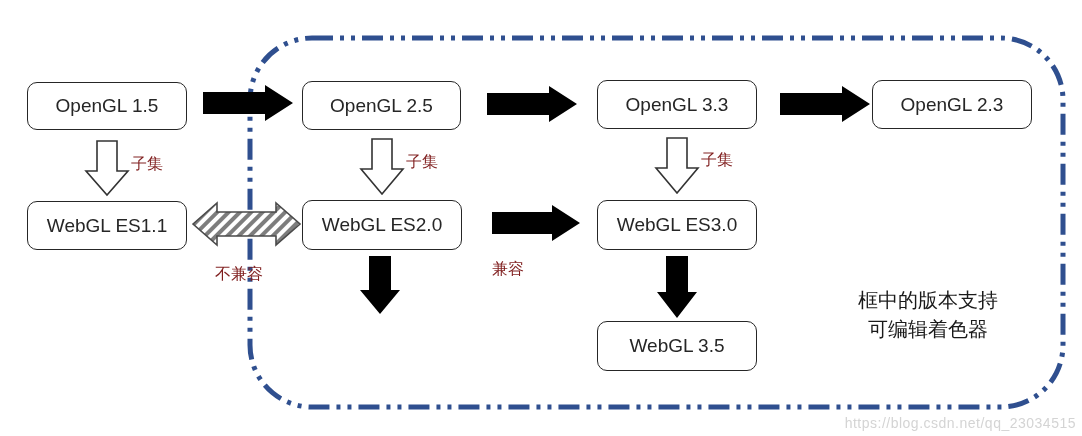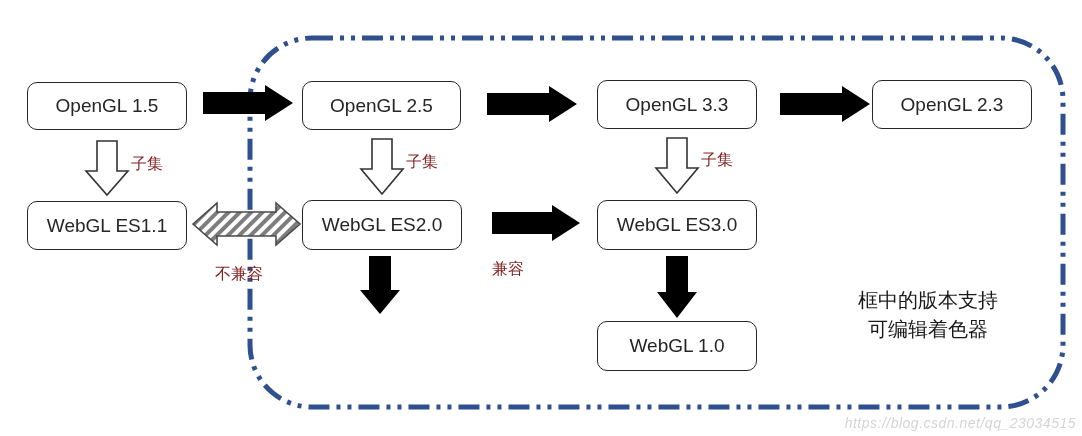--- a/index.html
+++ b/index.html
@@ -31,21 +31,20 @@
     position:absolute;
     left:826px;top:278px;width:204px;
     text-align:center;
     font-size:20px;line-height:29px;color:#1a1a1a;
   }
   .watermark{
     position:absolute;
     right:6px;top:407px;
     font-size:14px;color:#d4d4d4;
     letter-spacing:0.5px;
-    font-style:italic;
   }
 </style>
 </head>
 <body>
 
 <div class="stage">
 
   <svg class="layer" width="1082" height="436" viewBox="0 0 1082 436">
     <defs>
       <pattern id="hatch" width="8" height="8" patternUnits="userSpaceOnUse" patternTransform="rotate(-45)">
@@ -70,21 +69,21 @@
 
     <polygon points="193,216 217,195 217,204 276,204 276,195 300,216 276,237 276,228 217,228 217,237" fill="url(#hatch)" stroke="#4a4a4a" stroke-width="1.6"></polygon>
   </svg>
 
   <div class="node" style="left:27px;top:74px;width:160px;height:48px">OpenGL 1.5</div>
   <div class="node" style="left:27px;top:193px;width:160px;height:49px">WebGL ES1.1</div>
   <div class="node" style="left:302px;top:73px;width:159px;height:49px">OpenGL 2.5</div>
   <div class="node" style="left:302px;top:192px;width:160px;height:50px">WebGL ES2.0</div>
   <div class="node" style="left:597px;top:72px;width:160px;height:49px">OpenGL 3.3</div>
   <div class="node" style="left:597px;top:192px;width:160px;height:50px">WebGL ES3.0</div>
-  <div class="node" style="left:597px;top:313px;width:160px;height:50px">WebGL 1.0</div>
+  <div class="node" style="left:597px;top:313px;width:160px;height:50px">WebGL 3.5</div>
   <div class="node" style="left:872px;top:72px;width:160px;height:49px">OpenGL 2.3</div>
 
   <div class="lbl" style="left:131px;top:146px">子集</div>
   <div class="lbl" style="left:406px;top:144px">子集</div>
   <div class="lbl" style="left:701px;top:142px">子集</div>
   <div class="lbl" style="left:215px;top:256px">不兼容</div>
   <div class="lbl" style="left:492px;top:251px">兼容</div>
 
   <div class="annotation">
     <div>框中的版本支持</div>

